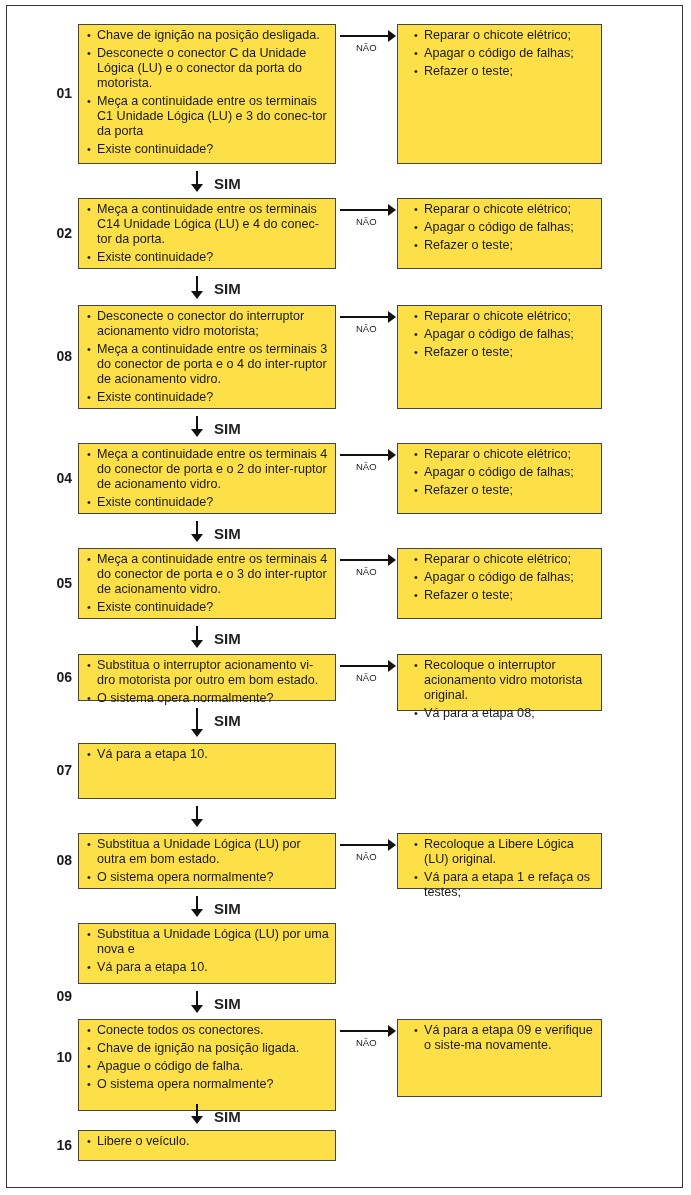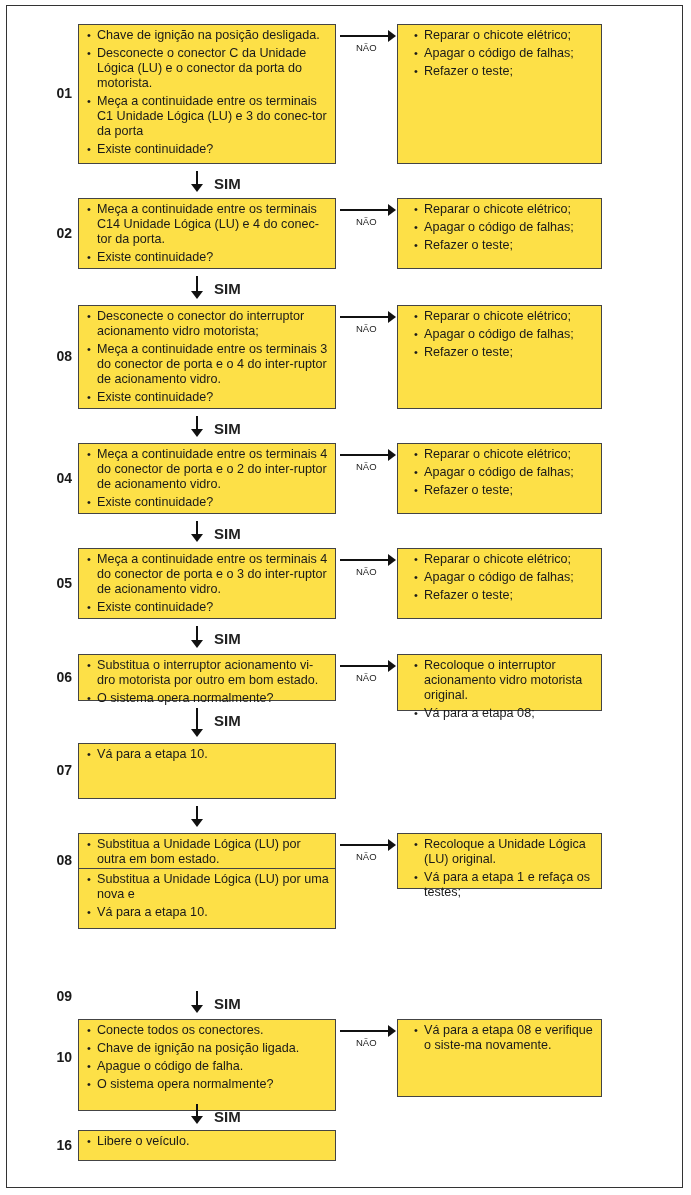--- a/index.html
+++ b/index.html
@@ -145,49 +145,49 @@
     <div class="box lbox" style="top: 833px; height: 56px;">
       <ul>
         <li>Substitua a Unidade Lógica (LU) por outra em bom estado.</li>
         <li>O sistema opera normalmente?</li>
       </ul>
     </div>
     <div class="h-arrow" style="top: 844px;"></div>
     <div class="nao" style="top: 851px;">NÃO</div>
     <div class="box rbox" style="top: 833px; height: 56px;">
       <ul>
-        <li>Recoloque a Unidade Lógica (LU) original.</li>
+        <li>Recoloque a Libere Lógica (LU) original.</li>
         <li>Vá para a etapa 1 e refaça os testes;</li>
       </ul>
     </div>
     <div class="v-arrow" style="top: 896px; height: 18px;"></div>
     <div class="sim" style="top: 900px;">SIM</div>
     <div class="step-num" style="top: 988px;">09</div>
-    <div class="box lbox" style="top: 868px; height: 61px;">
+    <div class="box lbox" style="top: 923px; height: 61px;">
       <ul>
         <li>Substitua a Unidade Lógica (LU) por uma nova e</li>
         <li>Vá para a etapa 10.</li>
       </ul>
     </div>
     <div class="v-arrow" style="top: 991px; height: 19px;"></div>
     <div class="sim" style="top: 995px;">SIM</div>
     <div class="step-num" style="top: 1049px;">10</div>
     <div class="box lbox" style="top: 1019px; height: 92px;">
       <ul>
         <li>Conecte todos os conectores.</li>
         <li>Chave de ignição na posição ligada.</li>
         <li>Apague o código de falha.</li>
         <li>O sistema opera normalmente?</li>
       </ul>
     </div>
     <div class="h-arrow" style="top: 1030px;"></div>
     <div class="nao" style="top: 1037px;">NÃO</div>
     <div class="box rbox" style="top: 1019px; height: 78px;">
       <ul>
-        <li>Vá para a etapa 08 e verifique o siste-ma novamente.</li>
+        <li>Vá para a etapa 09 e verifique o siste-ma novamente.</li>
       </ul>
     </div>
     <div class="v-arrow" style="top: 1104px; height: 17px;"></div>
     <div class="sim" style="top: 1108px;">SIM</div>
     <div class="step-num" style="top: 1136.5px;">16</div>
     <div class="box lbox" style="top: 1130px; height: 31px;">
       <ul>
         <li>Libere o veículo.</li>
       </ul>
     </div>

